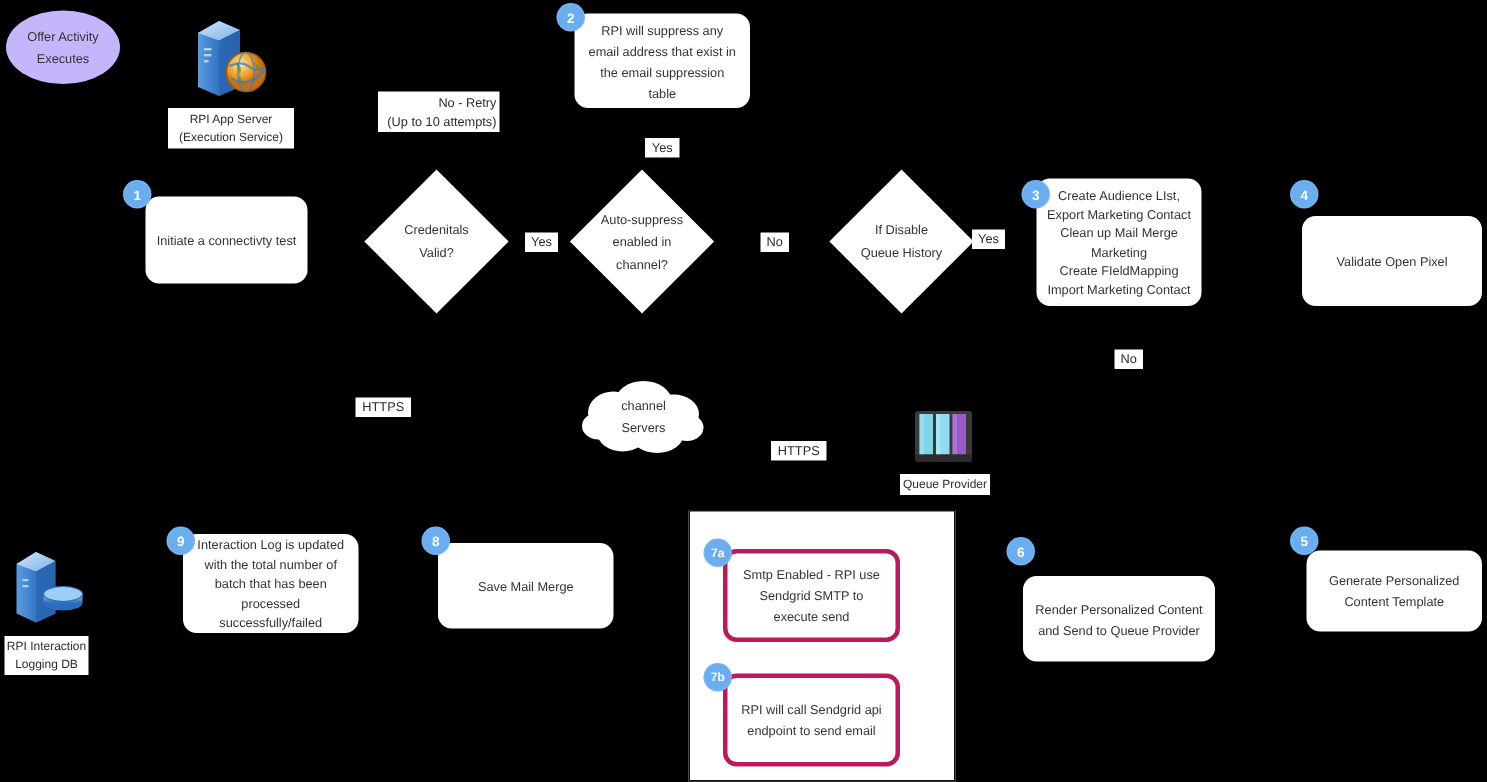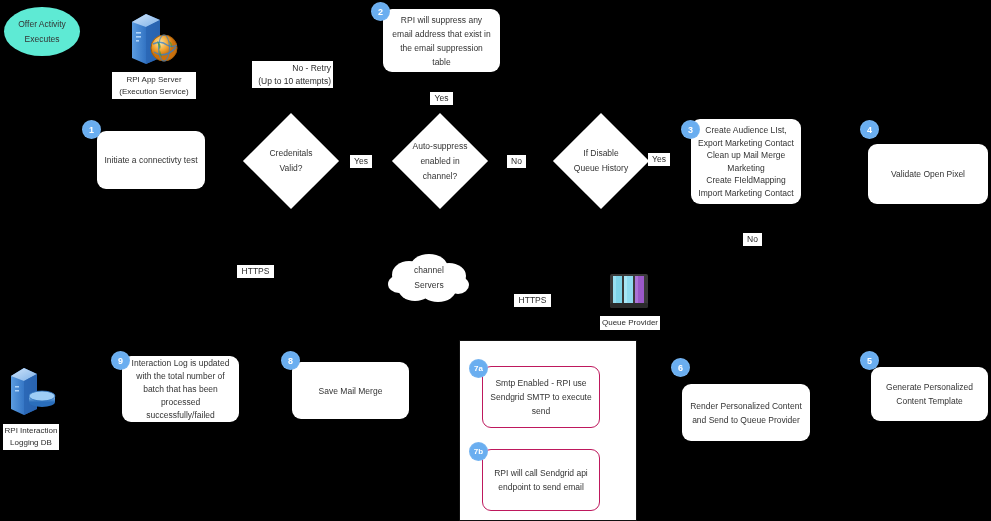--- a/index.html
+++ b/index.html
@@ -6,29 +6,29 @@
   body{width:991px;height:521px;overflow:hidden;
        font-family:"Liberation Sans","DejaVu Sans",sans-serif;}
   #canvas{position:relative;width:991px;height:521px;background:#000;}
 
   .node{position:absolute;box-sizing:border-box;}
 
   
   .rbox{background:#ffffff;border-radius:9px;display:flex;align-items:center;
         justify-content:center;text-align:center;color:#333333;font-size:8.5px;
         line-height:14px;padding:4px 7px;}
-  .rbox.outlined{background:#ffffff;border:1px solid #be185d;border-radius:9px;}
+  .rbox.outlined{background:#ffffff;border:3px solid #be185d;border-radius:9px;}
 
   
   .chip{background:#ffffff;color:#2b2b2b;font-size:8.5px;line-height:13px;
         text-align:center;display:flex;align-items:center;justify-content:center;
         flex-direction:column;padding:0 2px;}
 
   
-  .ellipse{background:#5eead4;border-radius:50%;display:flex;align-items:center;
+  .ellipse{background:#c4b5fd;border-radius:50%;display:flex;align-items:center;
            justify-content:center;text-align:center;color:#333;font-size:8.5px;
            line-height:15px;}
 
   
   .diamond{display:flex;align-items:center;justify-content:center;}
   .diamond .dshape{position:absolute;inset:0;background:#ffffff;
         transform:rotate(45deg);}
   .diamond .dtext{position:relative;z-index:2;text-align:center;color:#333;
         font-size:8.5px;line-height:15px;width:96%;}
 
@@ -130,21 +130,21 @@
     <div class="dtext">
       <div>Credenitals</div>
       <div>Valid?</div>
     </div>
   </div>
 
   <div class="chip" style="position:absolute;left:350px;top:155px;width:18px;height:13px;">
     <span>Yes</span>
   </div>
 
-  <div class="node diamond" style="left:400px;top:118px;width:80px;height:86px;">
+  <div class="node diamond" style="left:388px;top:118px;width:80px;height:86px;">
     <div class="dshape" style="inset:9px 6px;"></div>
     <div class="dtext">
       <div>Auto-suppress</div>
       <div>enabled in</div>
       <div>channel?</div>
     </div>
   </div>
 
   <div class="chip" style="position:absolute;left:507px;top:155px;width:15px;height:13px;">
     <span>No</span>

